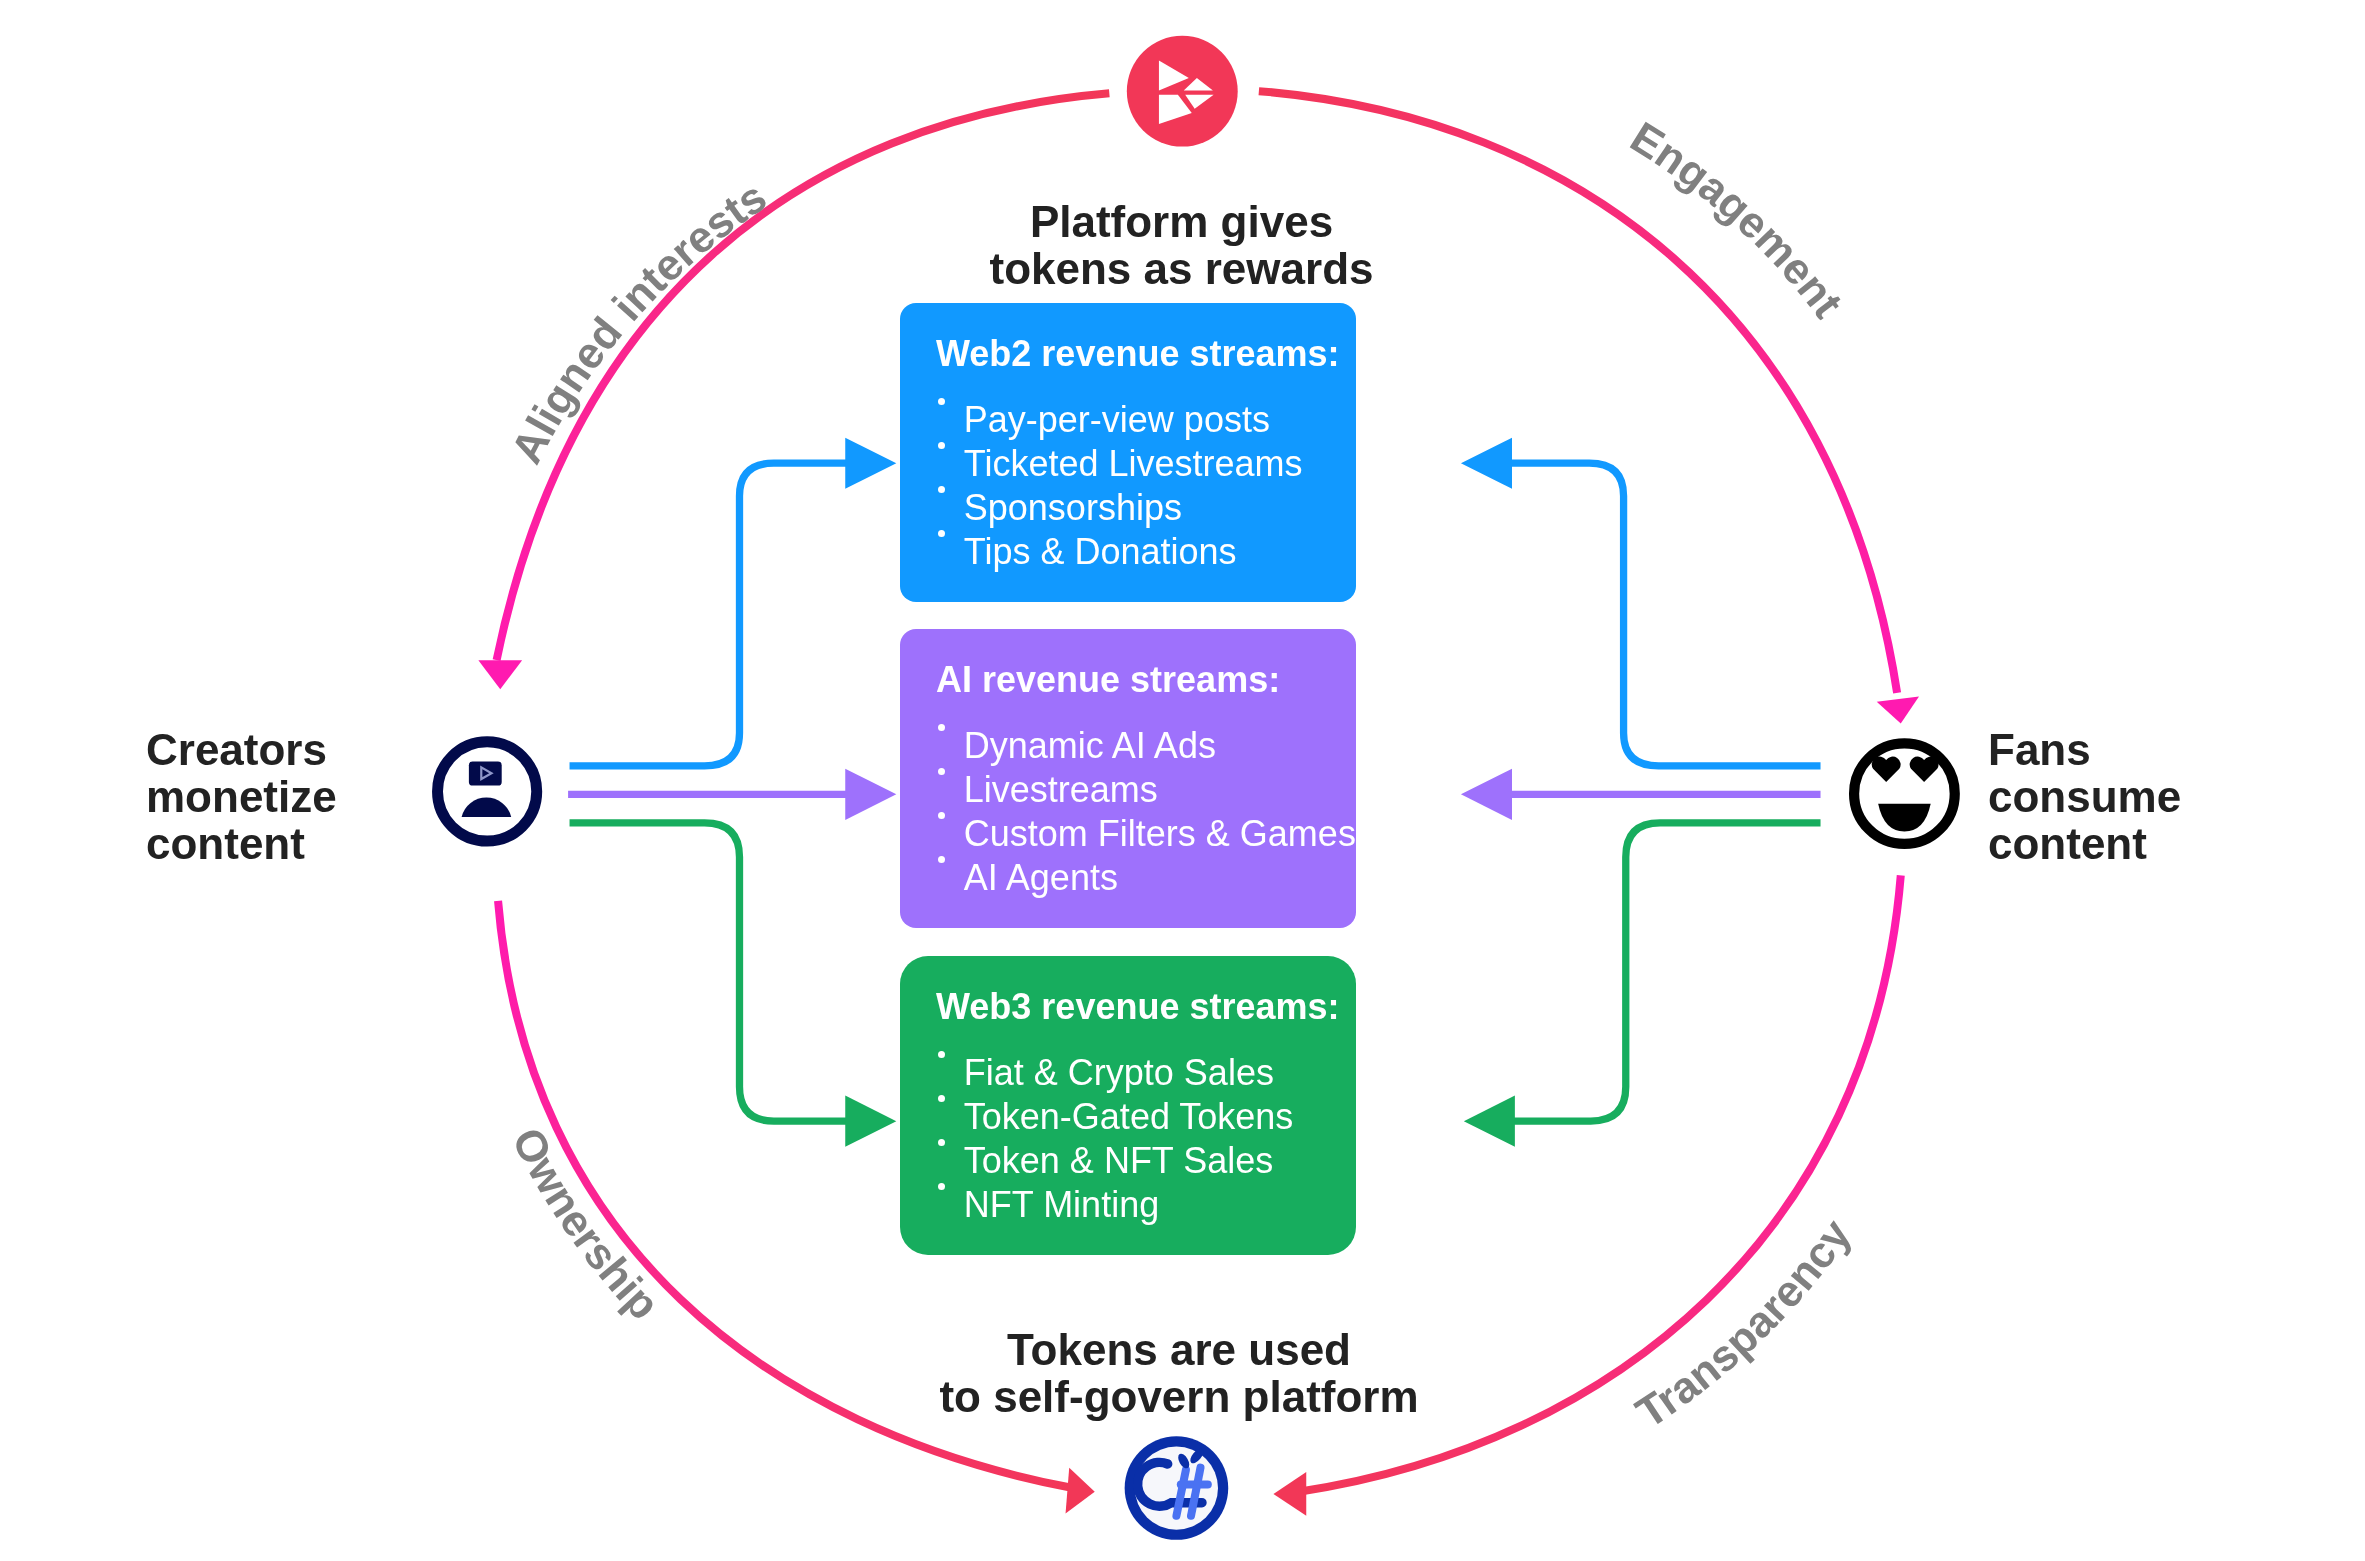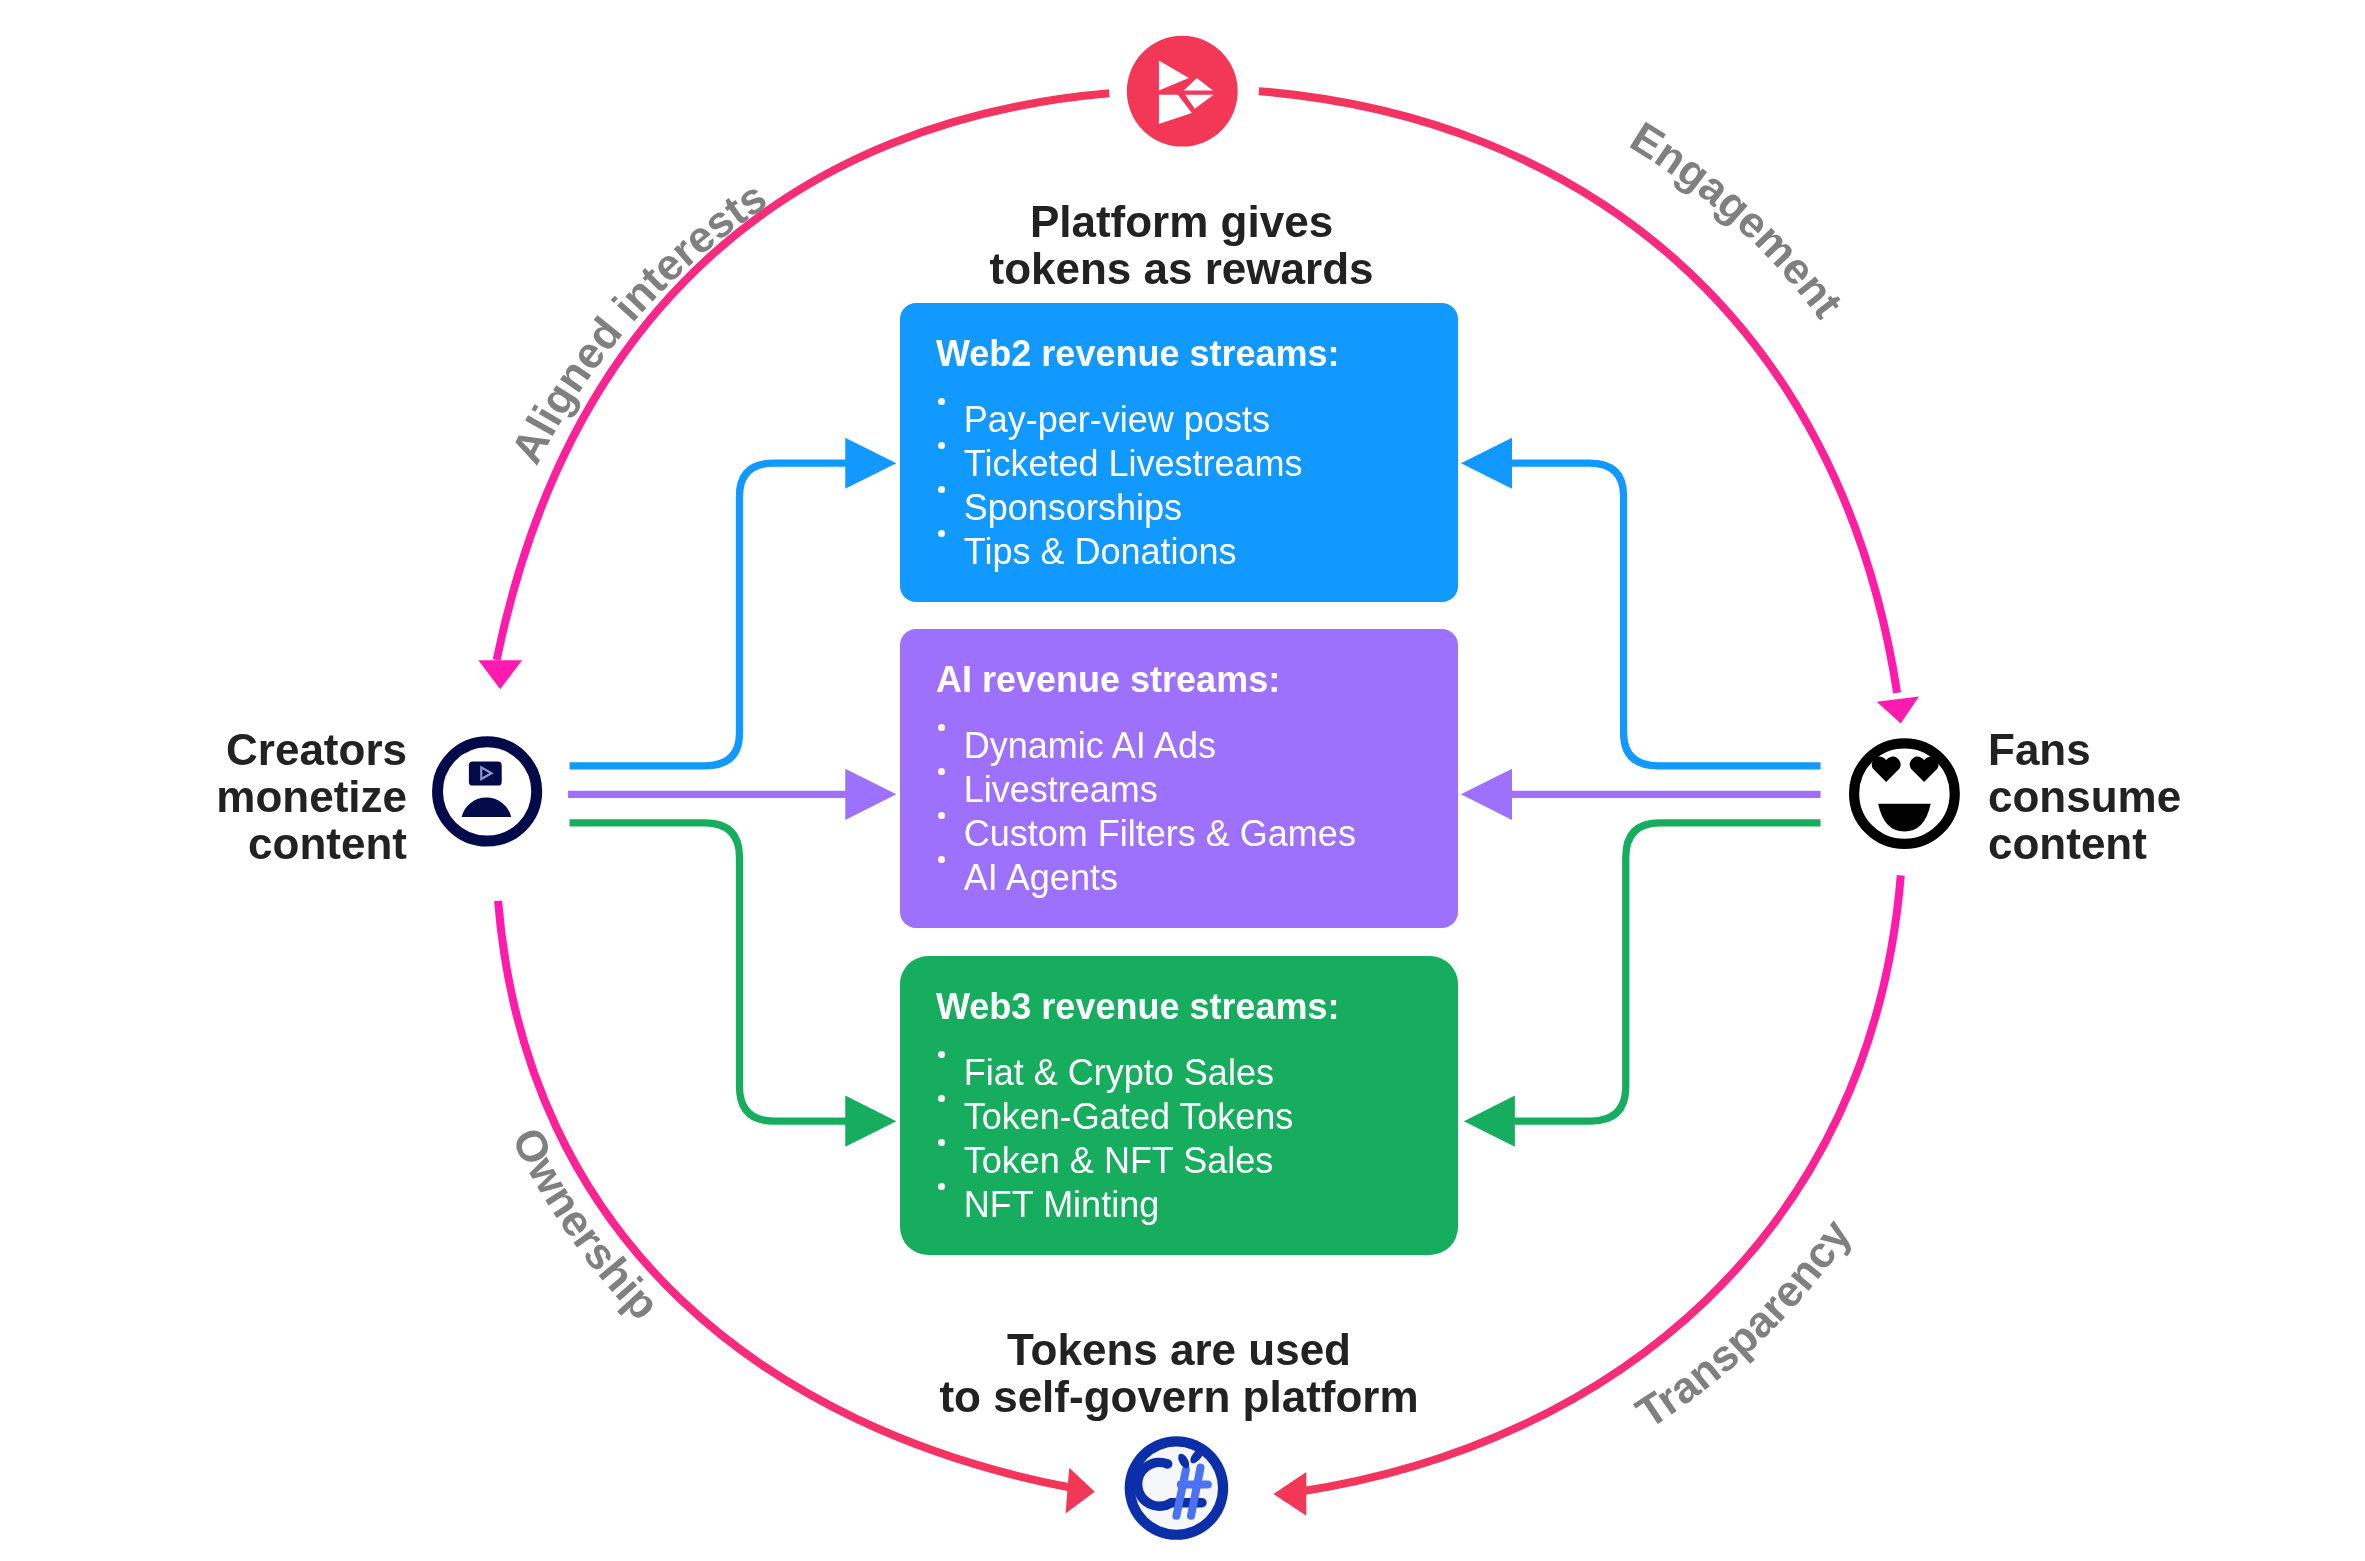--- a/index.html
+++ b/index.html
@@ -1,21 +1,21 @@
 <!DOCTYPE html>
 <html style="font-size:11.7px"><head>
 <meta charset="utf-8">
 <style>
   html, body { margin: 0; padding: 0; background: #ffffff; }
   body { width: 2366px; height: 1561px; position: relative; overflow: hidden;
          font-family: "Liberation Sans", "DejaVu Sans", sans-serif; }
   #diagram { position: absolute; left: 0; top: 0; width: 2366px; height: 1561px; }
   .node-label { position: absolute; font-weight: 700; color: #222222; font-size: 44px; line-height: 47px; }
   .center-label { position: absolute; font-weight: 700; color: #222222; font-size: 44px; line-height: 47px; text-align: center; margin-top: 32px; }
-  .box { position: absolute; left: 900px; width: 558px; height: 299px; border-radius: 16px; color: #ffffff; box-sizing: border-box; padding: 29px 0 0 36px; }
+  .box { position: absolute; left: 900px; width: 456px; height: 299px; border-radius: 16px; color: #ffffff; box-sizing: border-box; padding: 29px 0 0 36px; }
   .box-title { font-weight: 700; font-size: 36px; line-height: 44px; margin-bottom: 22px; white-space: nowrap; }
   .box-list { list-style: none; margin: 0; padding: 0; }
   .box-item { font-size: 36px; line-height: 44px; white-space: nowrap; display: flex; align-items: flex-start; }
   .bullet { display: inline-block; width: 7.3px; height: 7.3px; border-radius: 50%; background: #ffffff; margin-right: 19px; margin-left: 1.5px; }
   .arc-text { font-family: "Liberation Sans", "DejaVu Sans", sans-serif; font-weight: 700; font-size: 60px; fill: #808080; }
 </style>
 </head>
 <body>
 
 <svg id="diagram" xmlns="http://www.w3.org/2000/svg" width="2366" height="1561" viewBox="0 0 3242 2140">
@@ -122,21 +122,21 @@
 <div class="center-label" style="left:919px; top:166px; width:525px;">
   <div>Platform gives</div>
   <div>tokens as rewards</div>
 </div>
 
 <div class="center-label" style="left:876px; top:1294px; width:606px;">
   <div>Tokens are used</div>
   <div>to self-govern platform</div>
 </div>
 
-<div class="node-label" style="left:146px; top:726px; width:261px; text-align:right;">
+<div class="node-label" style="left:146px; top:726px; width:261px; text-align:left;">
   <div>Creators</div>
   <div>monetize</div>
   <div>content</div>
 </div>
 
 <div class="node-label" style="left:1988px; top:726px; width:233px; text-align:left;">
   <div>Fans</div>
   <div>consume</div>
   <div>content</div>
 </div>

